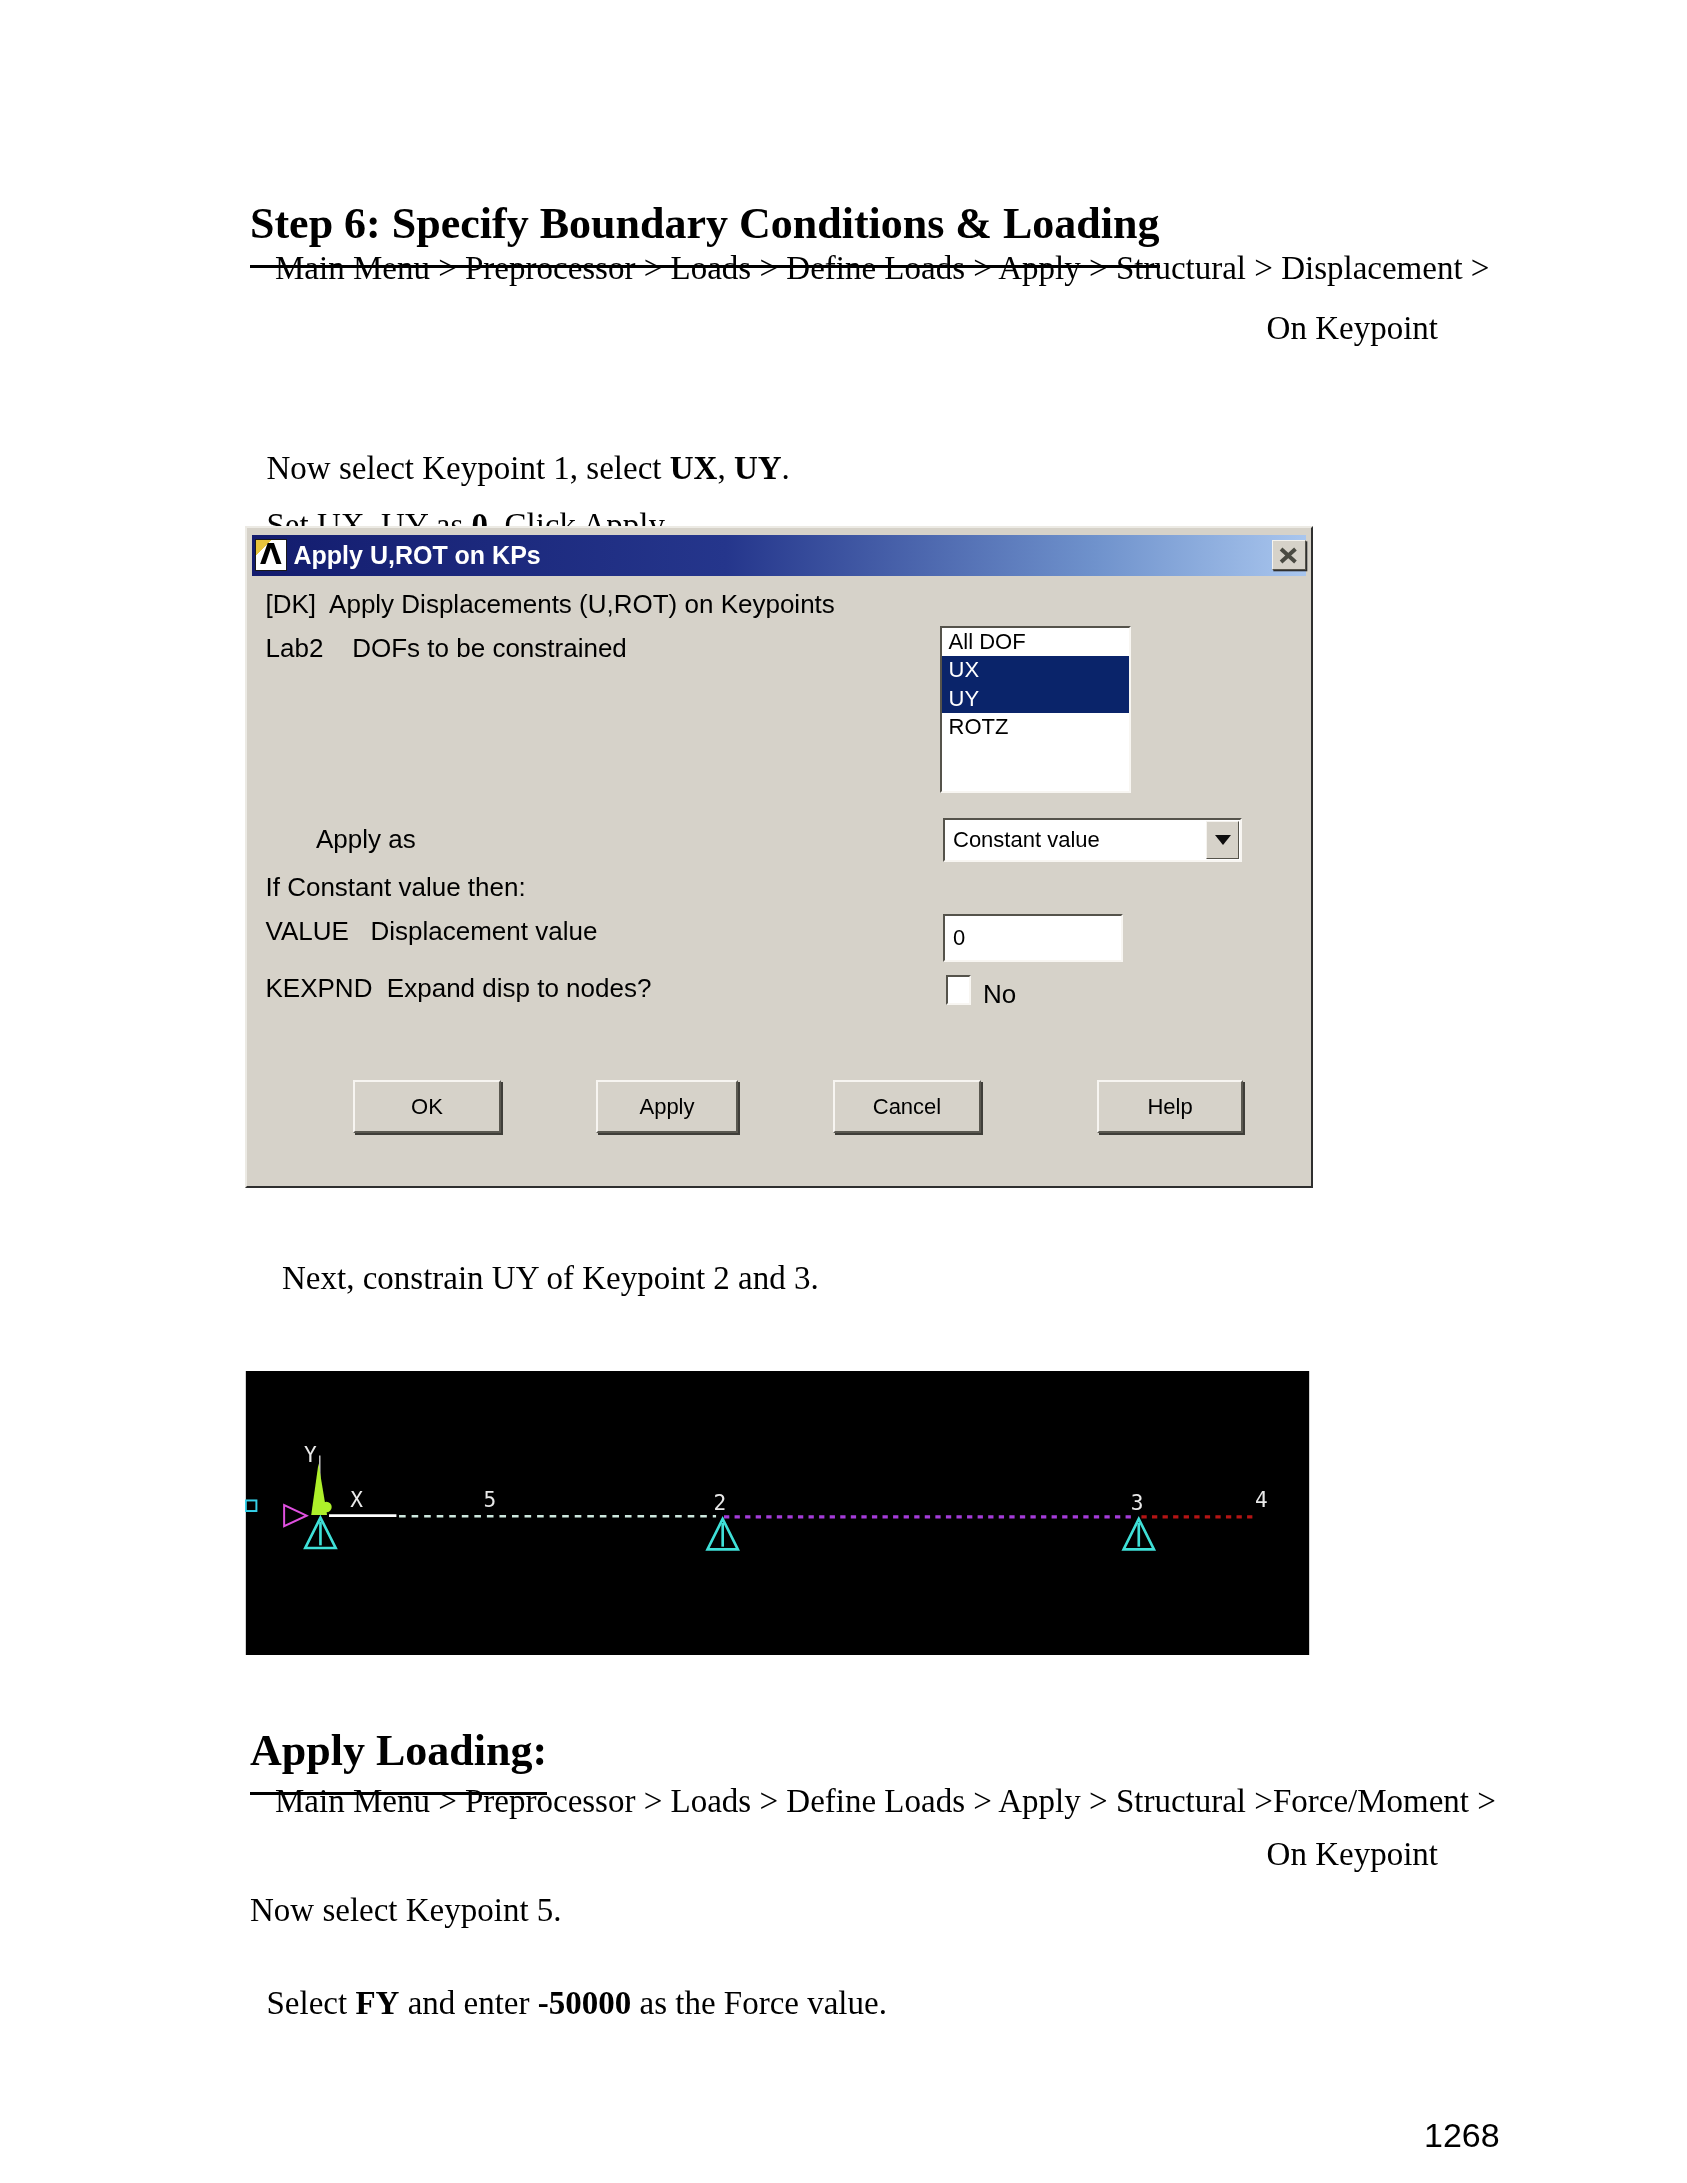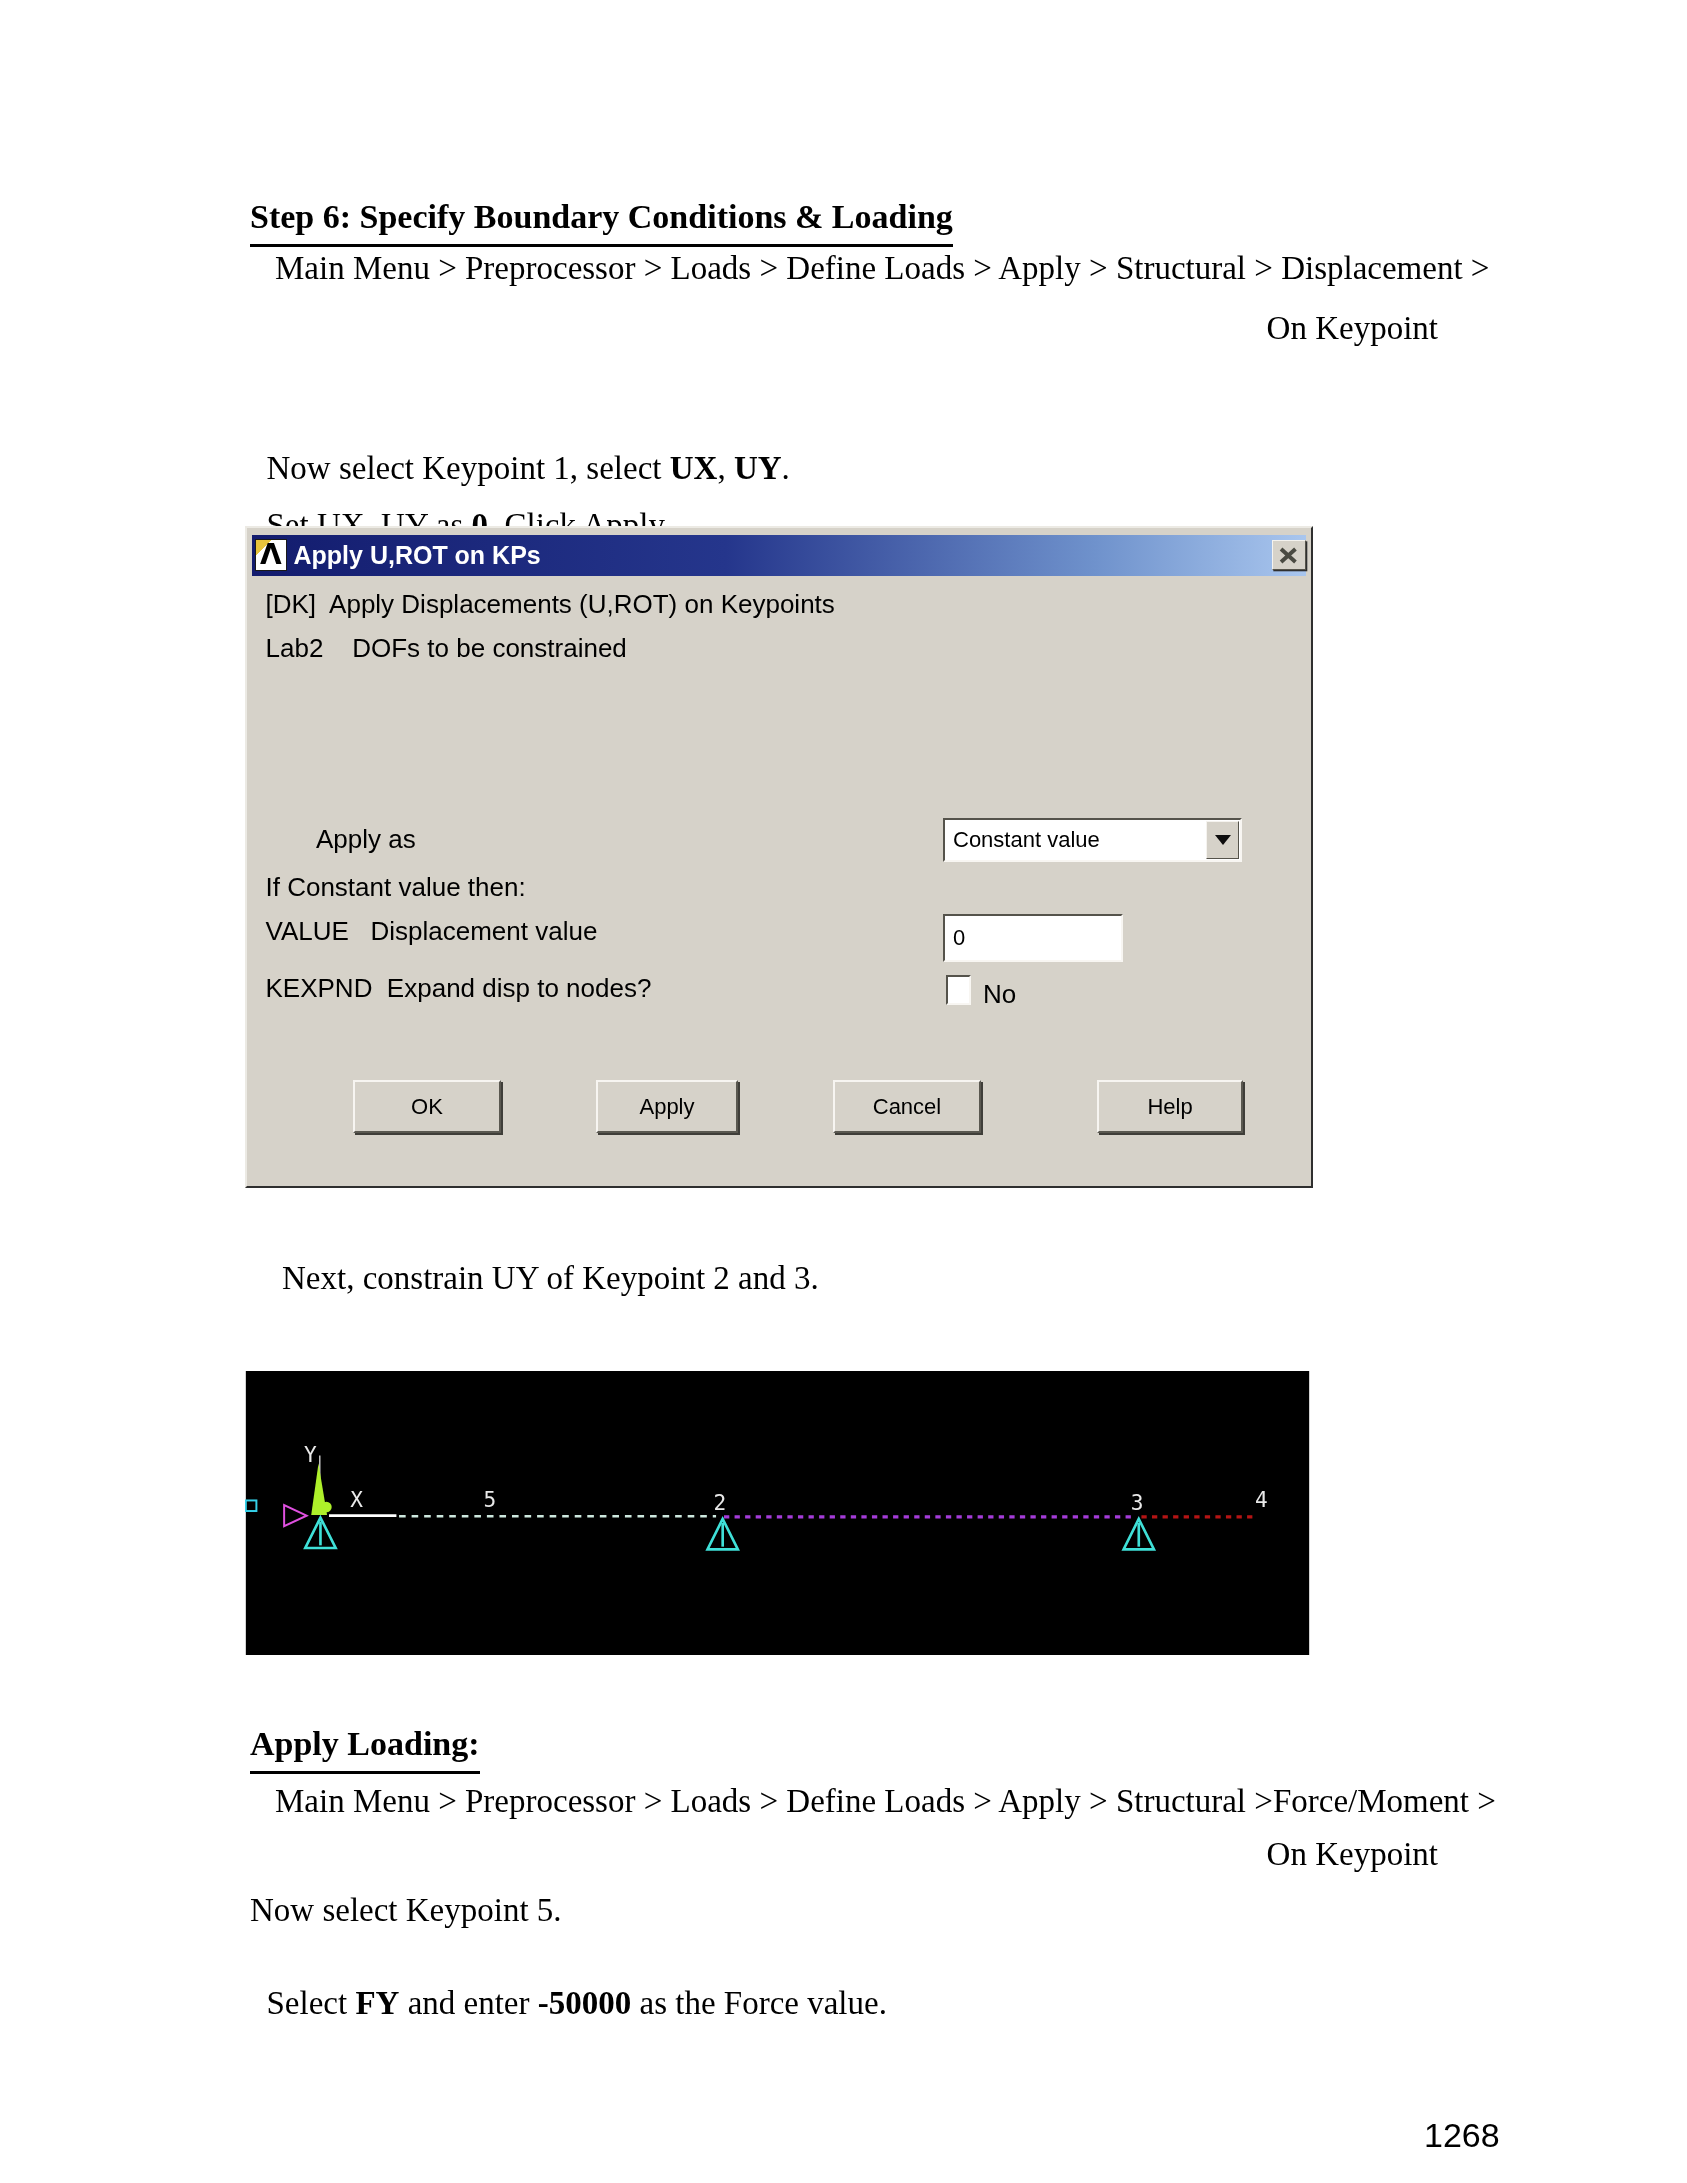--- a/index.html
+++ b/index.html
@@ -3,22 +3,22 @@
 <meta charset="utf-8">
 <style>
   html,body { margin:0; padding:0; }
   body {
     width:1687px; height:2183px; position:relative;
     background:#ffffff; font-family:"Liberation Serif", serif; color:#000;
   }
   .abs { position:absolute; white-space:pre; }
   .doc-text { font-size:33px; }
   .doc-heading {
-    font-size:34px; font-weight:bold;
-    border-bottom:3.3px solid #000; padding-bottom:8px;
+    font-size:44px; font-weight:bold;
+    border-bottom:3.3px solid #000; padding-bottom:16px;
   }
   
   .dialog {
     position:absolute; left:245px; top:526px; width:1068px; height:662px;
     background:#d6d2c9; box-sizing:border-box;
     border:2px solid; border-color:#eceae4 #2f2f2f #2f2f2f #eceae4;
     font-family:"Liberation Sans", sans-serif;
   }
   .titlebar {
     position:absolute; left:5.3px; top:6.6px; right:5.3px; height:41px;
@@ -99,20 +99,26 @@
     <svg width="18.5" height="17" viewBox="0 0 28 26">
       <line x1="3" y1="3" x2="25" y2="23" stroke="#4a4a42" stroke-width="6"></line>
       <line x1="25" y1="3" x2="3" y2="23" stroke="#4a4a42" stroke-width="6"></line>
     </svg>
   </div>
 
   <div class="dlg-label" style="left:18.5px; top:61px;">[DK]  Apply Displacements (U,ROT) on Keypoints</div>
 
   <div class="dlg-label" style="left:18.5px; top:105px;">Lab2    DOFs to be constrained</div>
 
+  <div class="listbox sunken">
+    <div class="lb-item">All DOF</div>
+    <div class="lb-item selected">UX</div>
+    <div class="lb-item selected">UY</div>
+    <div class="lb-item">ROTZ</div>
+  </div>
 
   <div class="dlg-label" style="left:69px; top:296px;">Apply as</div>
 
   <div class="combo sunken">
     <div class="combo-text">Constant value</div>
     <div class="combo-btn">
       <div class="combo-arrow"></div>
     </div>
   </div>
 

